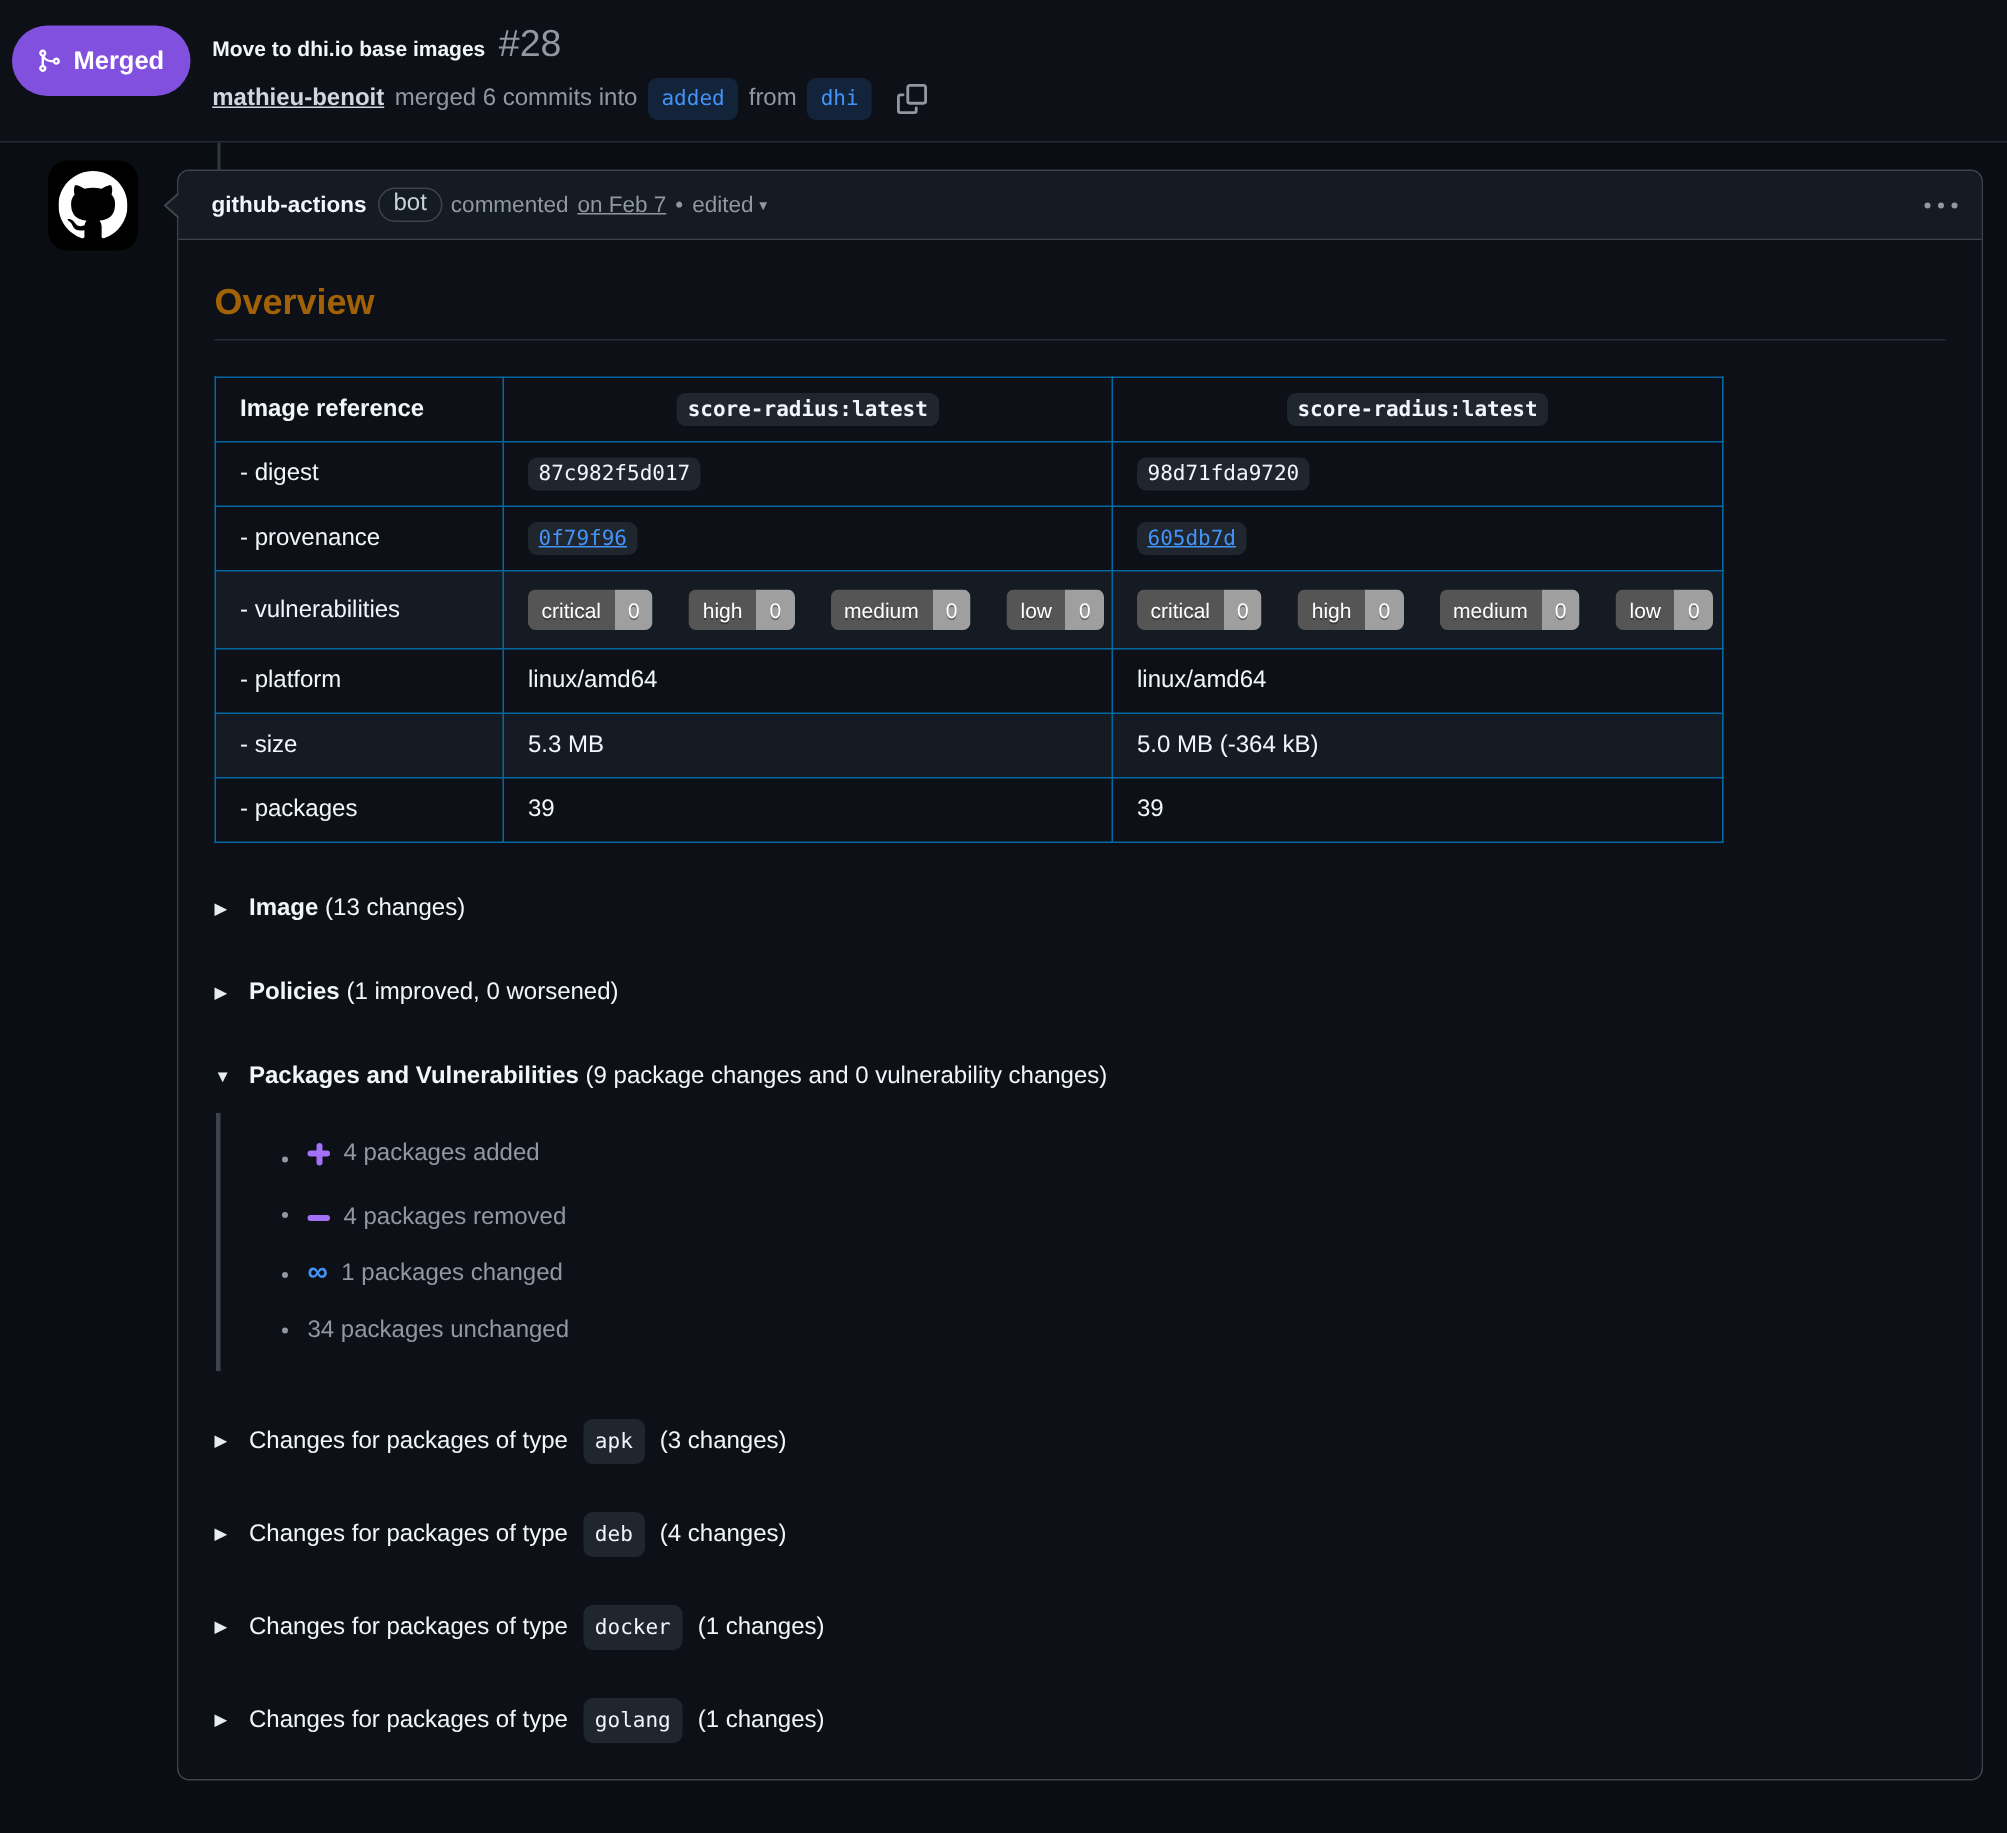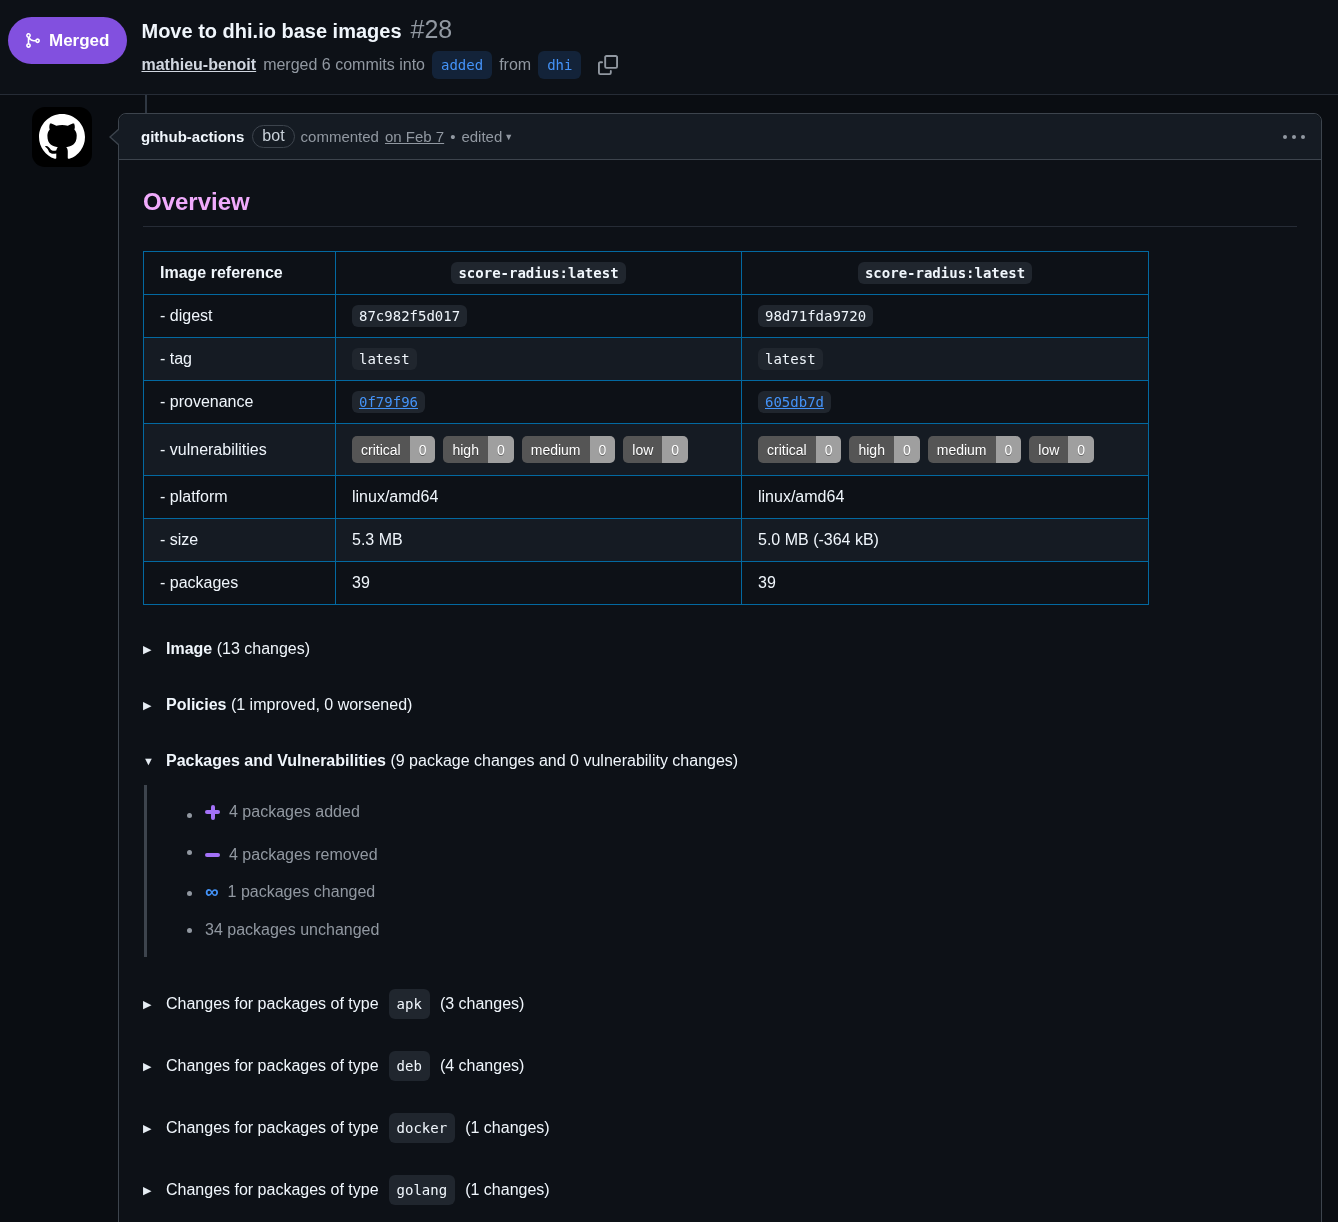--- a/index.html
+++ b/index.html
@@ -21,21 +21,21 @@
   .merged-badge {
     display: inline-flex; align-items: center; gap: 8px;
     background: #8250df; color: #ffffff;
     border-radius: 24px; height: 47px; padding: 0 18px 0 16px;
     font-size: 17px; font-weight: 700; flex: none;
     margin-top: 1px;
   }
   .merged-badge svg { width: 17px; height: 17px; fill: #ffffff; }
   .pr-title-block { margin-left: 14px; }
   .pr-title-line { display: flex; align-items: baseline; gap: 9px; line-height: 26px; }
-  .pr-title { font-size: 20px; font-weight: 700; color: #f0f6fc; }
+  .pr-title { font-size: 14px; font-weight: 700; color: #f0f6fc; }
   .pr-number { font-size: 25px; font-weight: 400; color: #9198a1; }
   .pr-sub-line {
     margin-top: 7px; display: flex; align-items: center; gap: 7px;
     font-size: 16px; color: #9198a1; line-height: 22px;
   }
   .pr-author { color: #d1d7e0; font-weight: 700; text-decoration: underline; cursor: pointer; }
   .branch-chip {
     font-family: "DejaVu Sans Mono", monospace;
     font-size: 14px; color: #4493f8;
     background: rgba(56,139,253,0.15);
@@ -92,21 +92,21 @@
   .c-date { color: #9198a1; text-decoration: underline; cursor: pointer; }
   .c-dot { margin: 0 6px; }
   .c-edited { display: inline-flex; align-items: center; gap: 2px; cursor: pointer; }
   .caret-down { font-size: 9px; color: #9198a1; }
   .kebab { margin-left: auto; display: flex; gap: 5px; cursor: pointer; padding: 6px; }
   .kebab i { width: 4px; height: 4px; border-radius: 50%; background: #9198a1; }
 
   
   .comment-body { padding: 16px 24px 24px; background: #0d1117; border-radius: 0 0 8px 8px; }
   .md-h2 {
-    font-size: 24px; font-weight: 700; color: #f0abfc;
+    font-size: 24px; font-weight: 700; color: #a16207;
     margin-top: 12px; padding-bottom: 10px;
     border-bottom: 1px solid #262c36;
     margin-bottom: 24px;
   }
 
   
   table.overview { border-collapse: collapse; table-layout: fixed; width: 1005px; }
   table.overview th, table.overview td {
     border: 1px solid #0369a1; padding: 12px 16px;
     font-size: 16px; color: #f0f6fc; text-align: left; vertical-align: middle;
@@ -115,21 +115,21 @@
   table.overview th.center { text-align: center; }
   col.c1 { width: 192px; } col.c2 { width: 406px; } col.c3 { width: 407px; }
   tr.alt { background: #151b23; }
   .code-chip {
     font-family: "DejaVu Sans Mono", monospace; font-size: 14px;
     background: #20262e; color: #f0f6fc;
     padding: 3px 7px; border-radius: 6px; white-space: nowrap;
   }
   .code-chip.bold { font-weight: 700; }
   a.code-link { color: #4493f8; text-decoration: underline; cursor: pointer; }
-  .badge-row { display: flex; gap: 8px; align-items: center; }
+  .badge-row { display: flex; gap: 24px; align-items: center; }
   .shield {
     display: inline-flex; border-radius: 5px; overflow: hidden;
     font-size: 14px; line-height: 1; flex: none;
   }
   .shield .sl { background: #555555; color: #ffffff; padding: 7px 9px 6px; text-shadow: 0 1px 0 rgba(0,0,0,0.35); }
   .shield .sr { background: #9f9f9f; color: #ffffff; padding: 7px 9px 6px; text-shadow: 0 1px 0 rgba(0,0,0,0.35); }
 
   
   .section { margin-top: 32px; font-size: 16px; line-height: 24px; color: #f0f6fc; }
   .summary-line { cursor: pointer; display: flex; align-items: center; gap: 10px; }
@@ -222,25 +222,20 @@
       <tbody>
           <tr>
         <th>Image reference</th>
         <th class="center"><span class="code-chip bold">score-radius:latest</span></th>
         <th class="center"><span class="code-chip bold">score-radius:latest</span></th>
       </tr>
       <tr>
         <td>- digest</td>
         <td><span class="code-chip">87c982f5d017</span></td>
         <td><span class="code-chip">98d71fda9720</span></td>
-      </tr>
-      <tr class="alt">
-        <td>- tag</td>
-        <td><span class="code-chip">latest</span></td>
-        <td><span class="code-chip">latest</span></td>
       </tr>
       <tr>
         <td>- provenance</td>
         <td><span class="code-chip"><a class="code-link">0f79f96</a></span></td>
         <td><span class="code-chip"><a class="code-link">605db7d</a></span></td>
       </tr>
       <tr class="alt">
         <td>- vulnerabilities</td>
         <td>
           <div class="badge-row">

